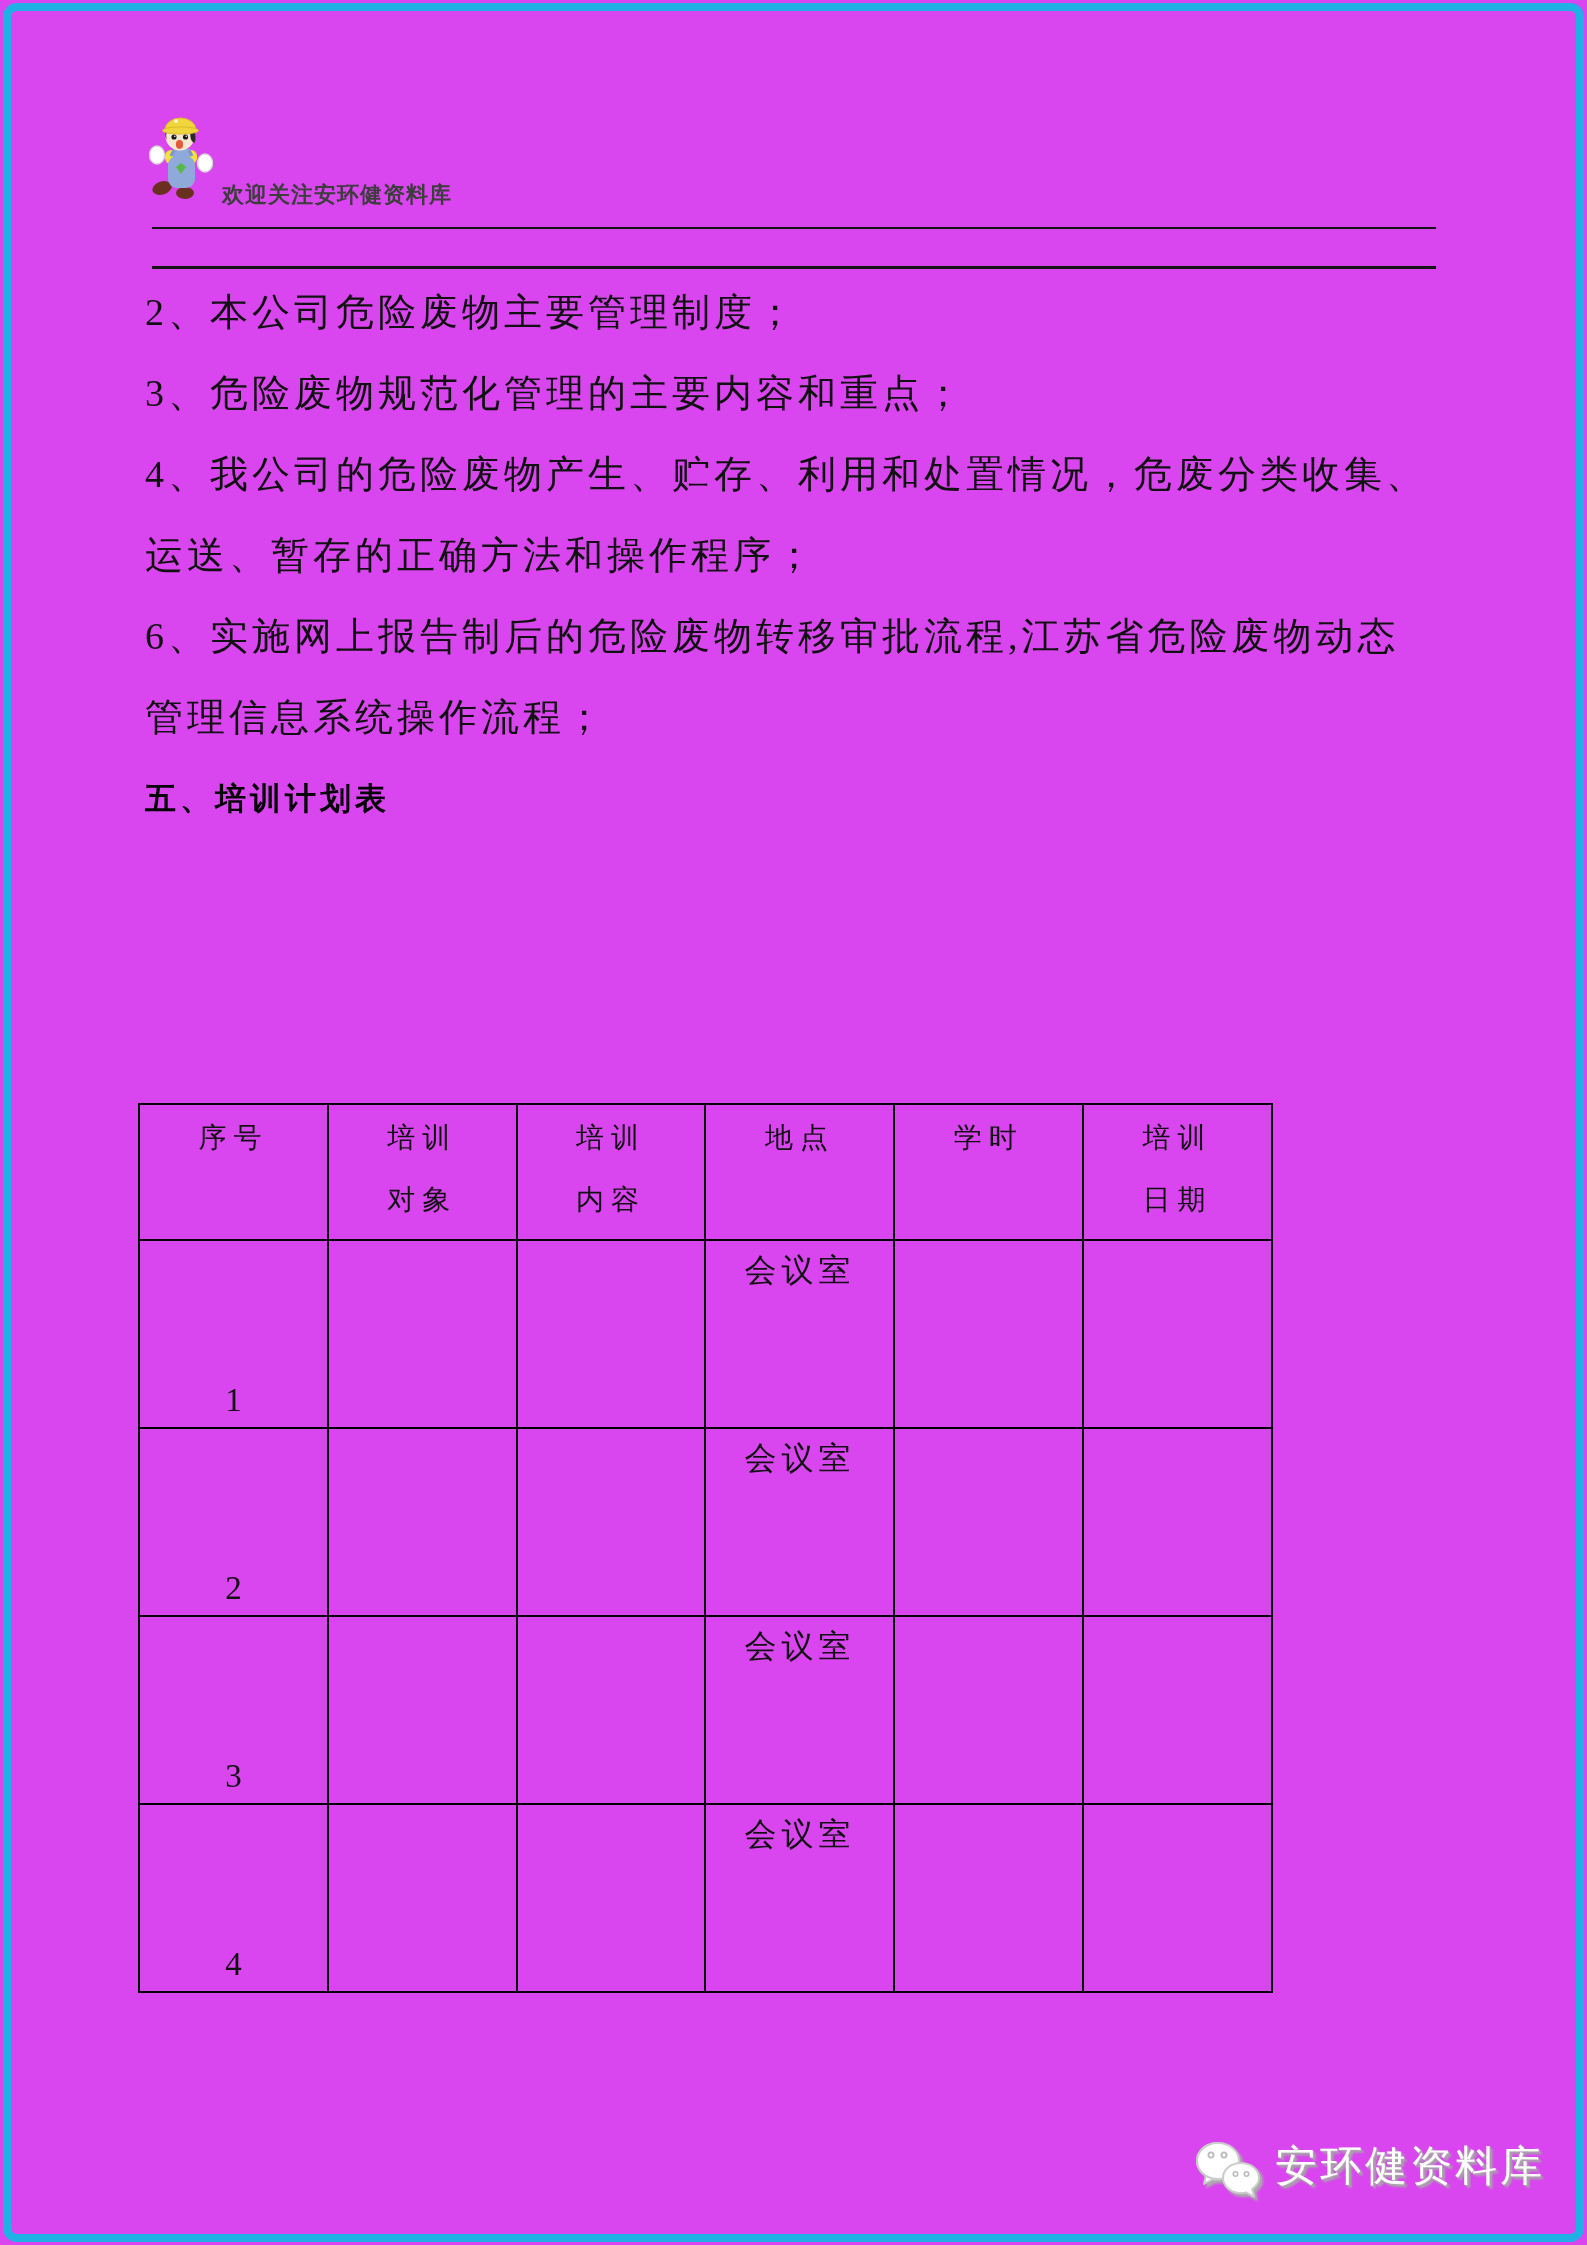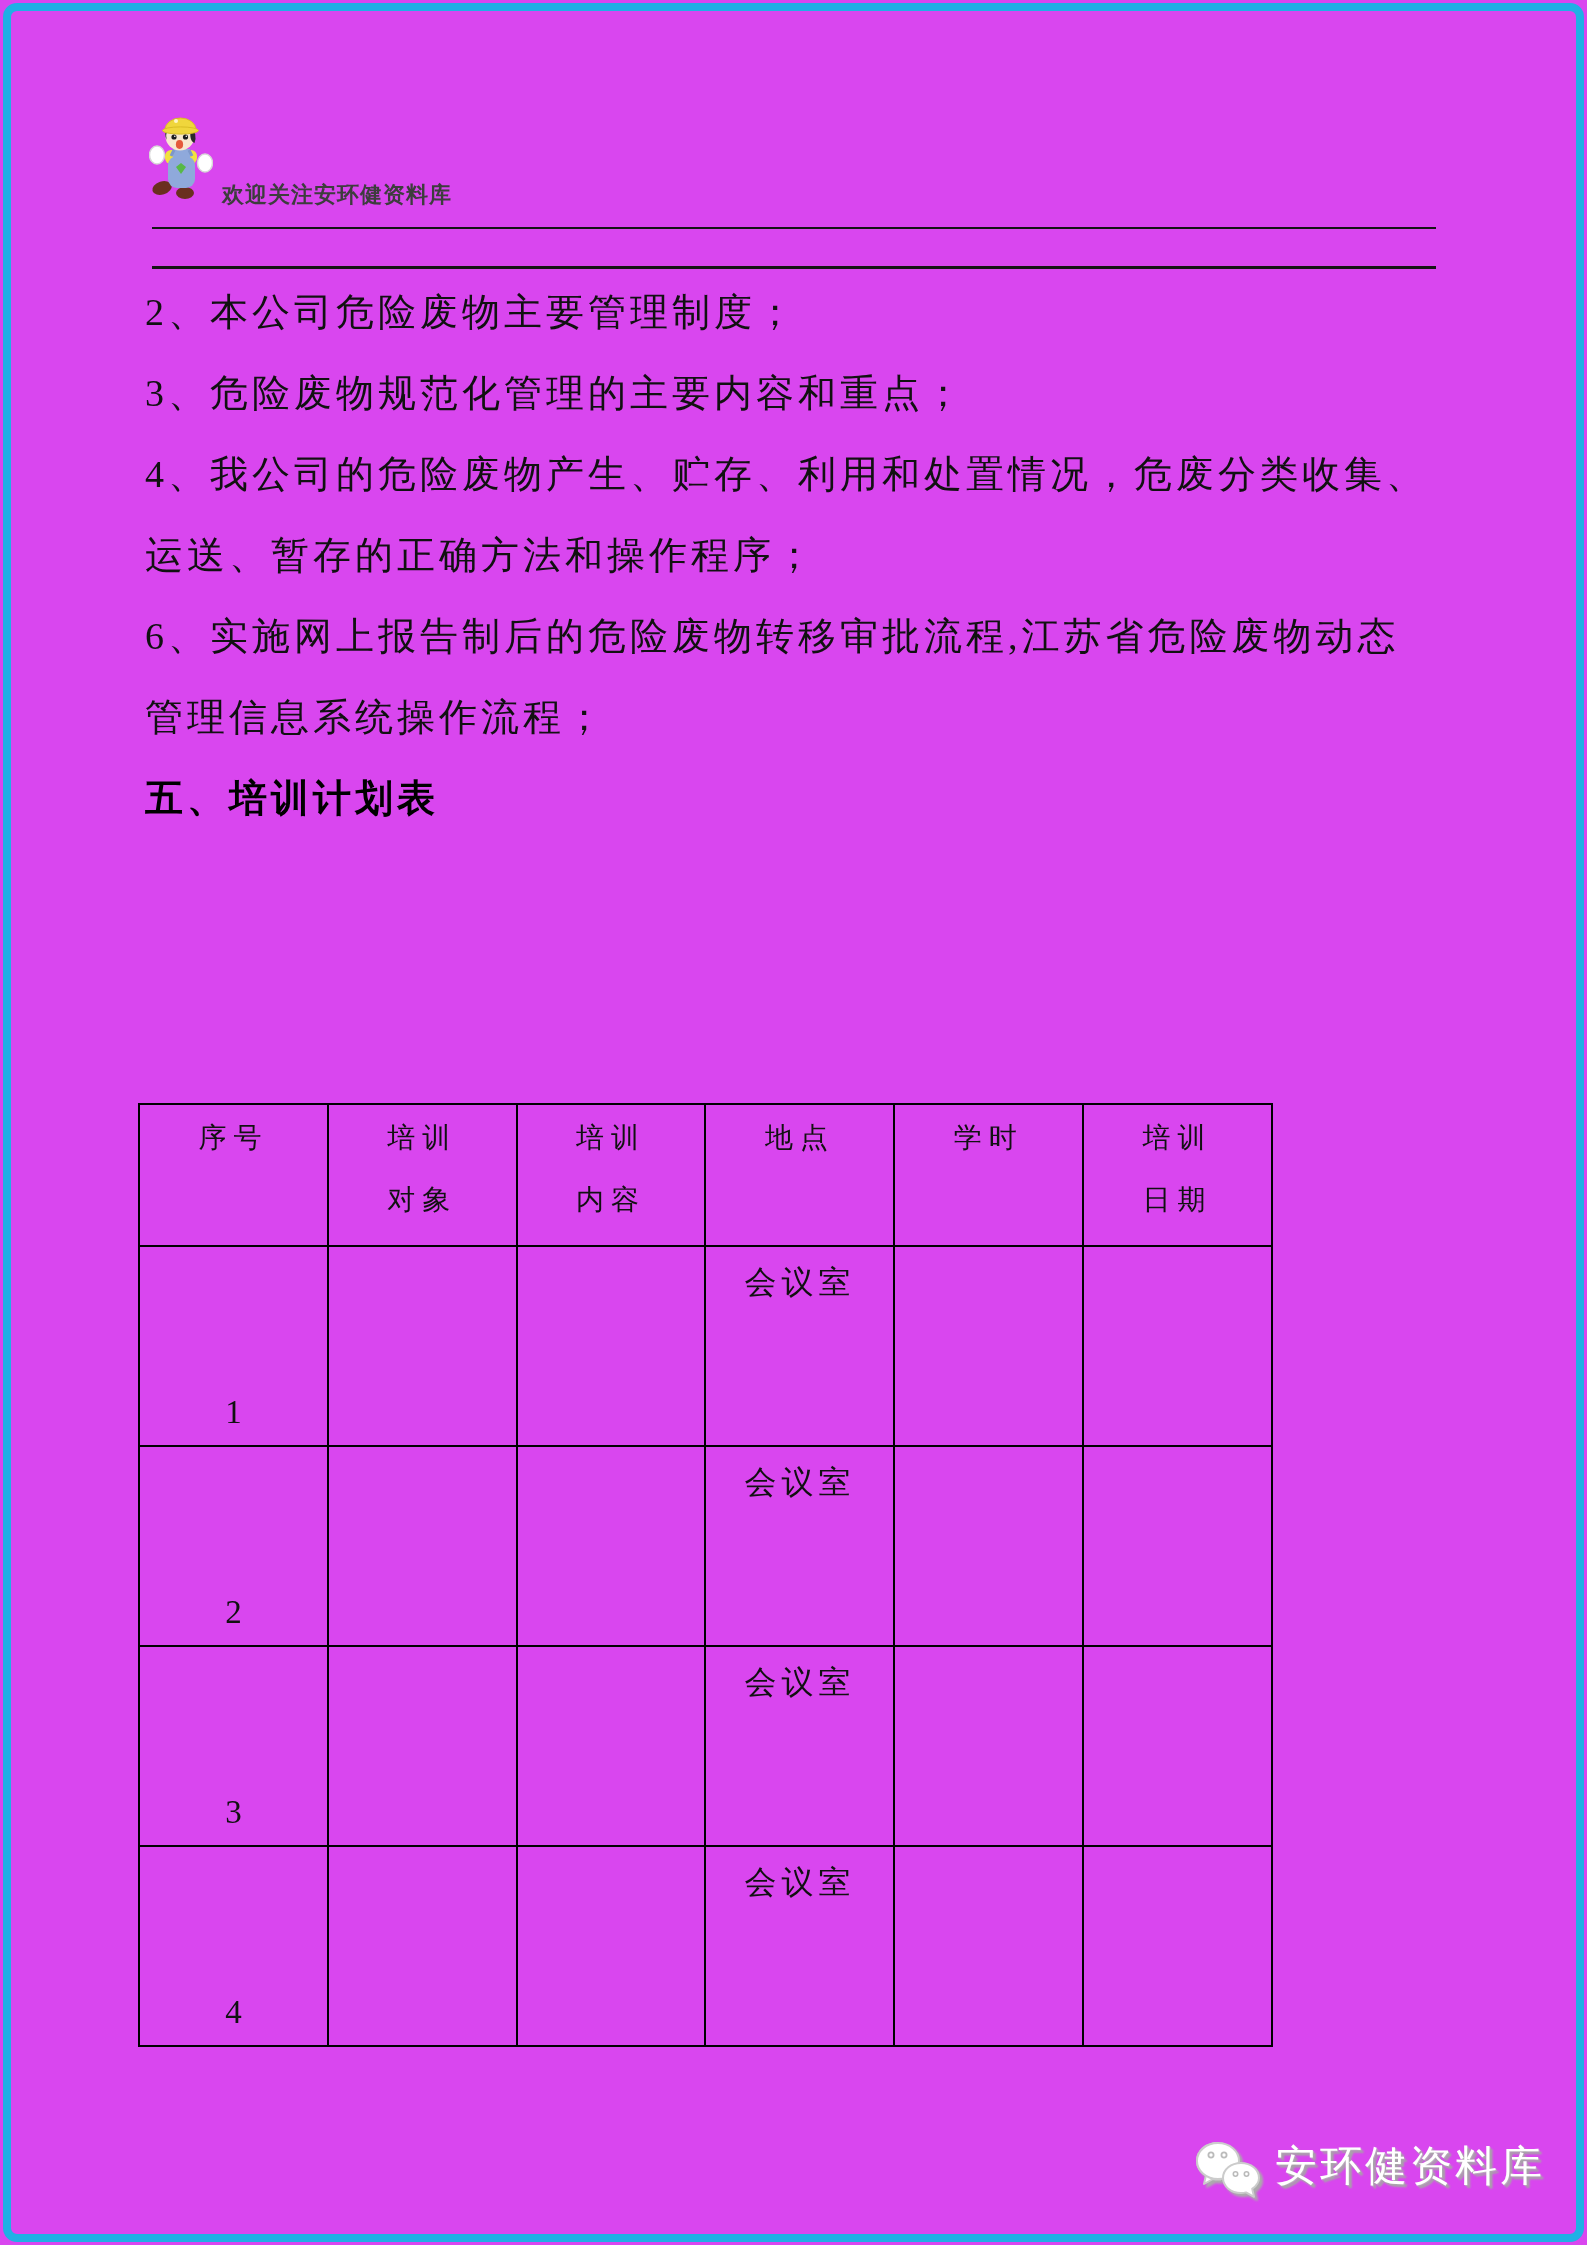--- a/index.html
+++ b/index.html
@@ -10,26 +10,26 @@
   
   .mascot{position:absolute;left:149px;top:112px;width:64px;height:88px;}
   .welcome{position:absolute;left:222px;top:180px;font-family:"Liberation Sans","DejaVu Sans",sans-serif;
            font-size:22px;font-weight:bold;color:#3d3d3d;letter-spacing:1px;white-space:nowrap;}
   .rule-thin{position:absolute;left:152px;top:227px;width:1284px;height:2px;background:#141414;}
   .rule-thick{position:absolute;left:152px;top:266px;width:1284px;height:3px;background:#141414;}
 
   
   .bodytext{position:absolute;left:145px;top:272px;width:1360px;}
   .line{height:81px;line-height:81px;font-size:38px;letter-spacing:4px;white-space:nowrap;}
-  .heading{height:81px;line-height:81px;font-size:38px;letter-spacing:4px;white-space:nowrap;
+  .heading{height:81px;line-height:81px;font-size:31px;letter-spacing:4px;white-space:nowrap;
            font-family:"Liberation Sans","DejaVu Sans",sans-serif;font-weight:bold;color:#000;}
 
   
   table.plan{position:absolute;left:138px;top:1103px;width:1135px;border-collapse:collapse;table-layout:fixed;}
-  table.plan th,table.plan td{border:2px solid #000;padding:14px;}
+  table.plan th,table.plan td{border:2px solid #000;padding:8px;}
   table.plan th{height:123px;vertical-align:top;font-weight:normal;text-align:center;
                 font-size:28px;line-height:62px;letter-spacing:7px;padding-top:2px;}
   table.plan td{height:170px;}
   td.cell-no{vertical-align:bottom;text-align:center;font-size:33px;padding-bottom:16px;letter-spacing:0;}
   td.cell-loc{vertical-align:top;text-align:center;font-size:32px;padding-top:22px;letter-spacing:5px;}
 
   
   .footer{position:absolute;right:42px;bottom:45px;display:flex;align-items:flex-start;gap:12px;}
   .wm-text{font-family:"Liberation Sans","DejaVu Sans",sans-serif;font-size:42px;letter-spacing:3px;
            color:#ffffff;text-shadow:3px 3px 2px #a6a6a6,1px 1px 1px #bdbdbd;white-space:nowrap;}

